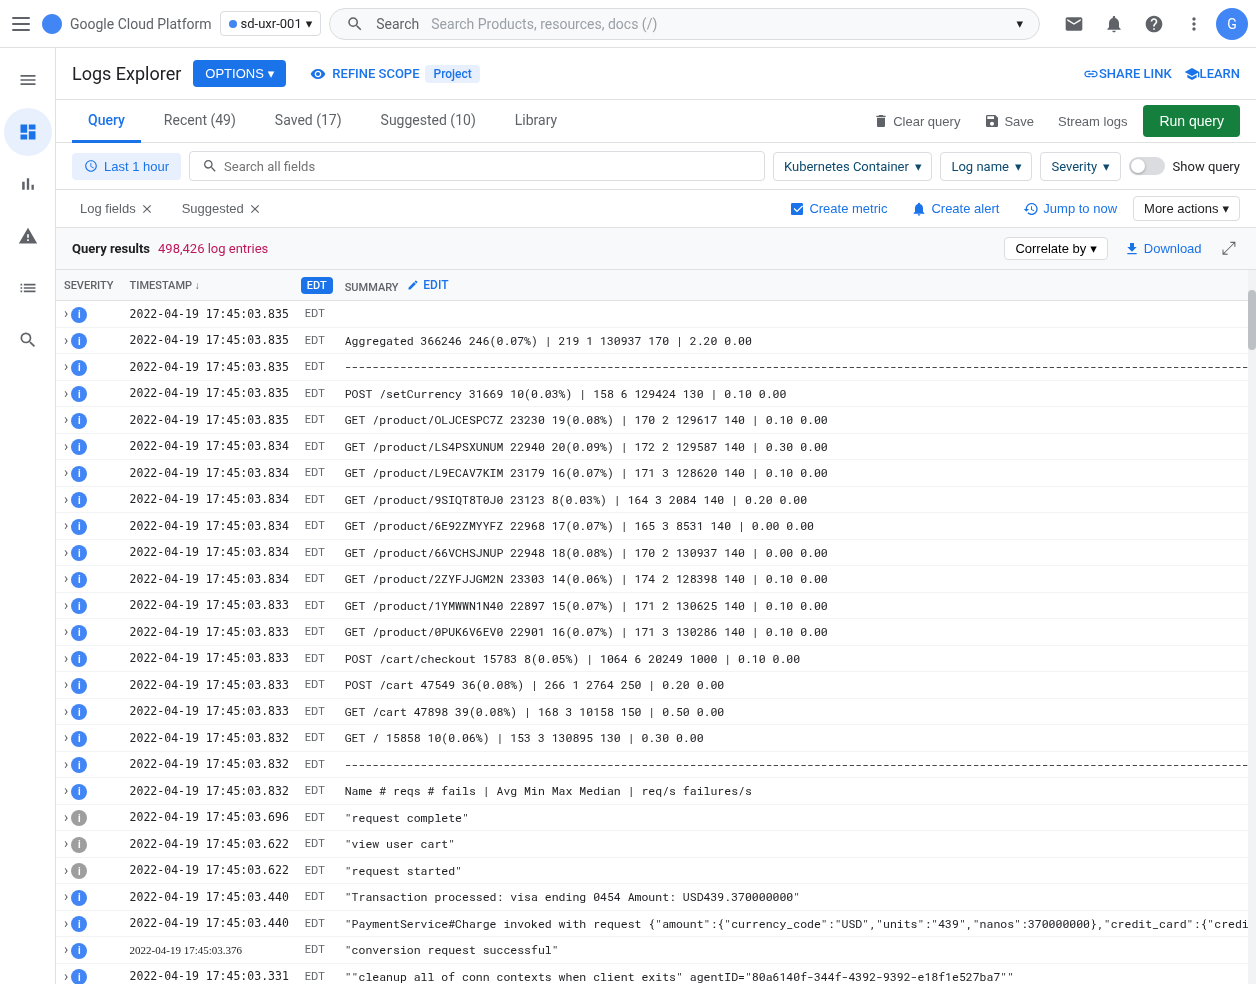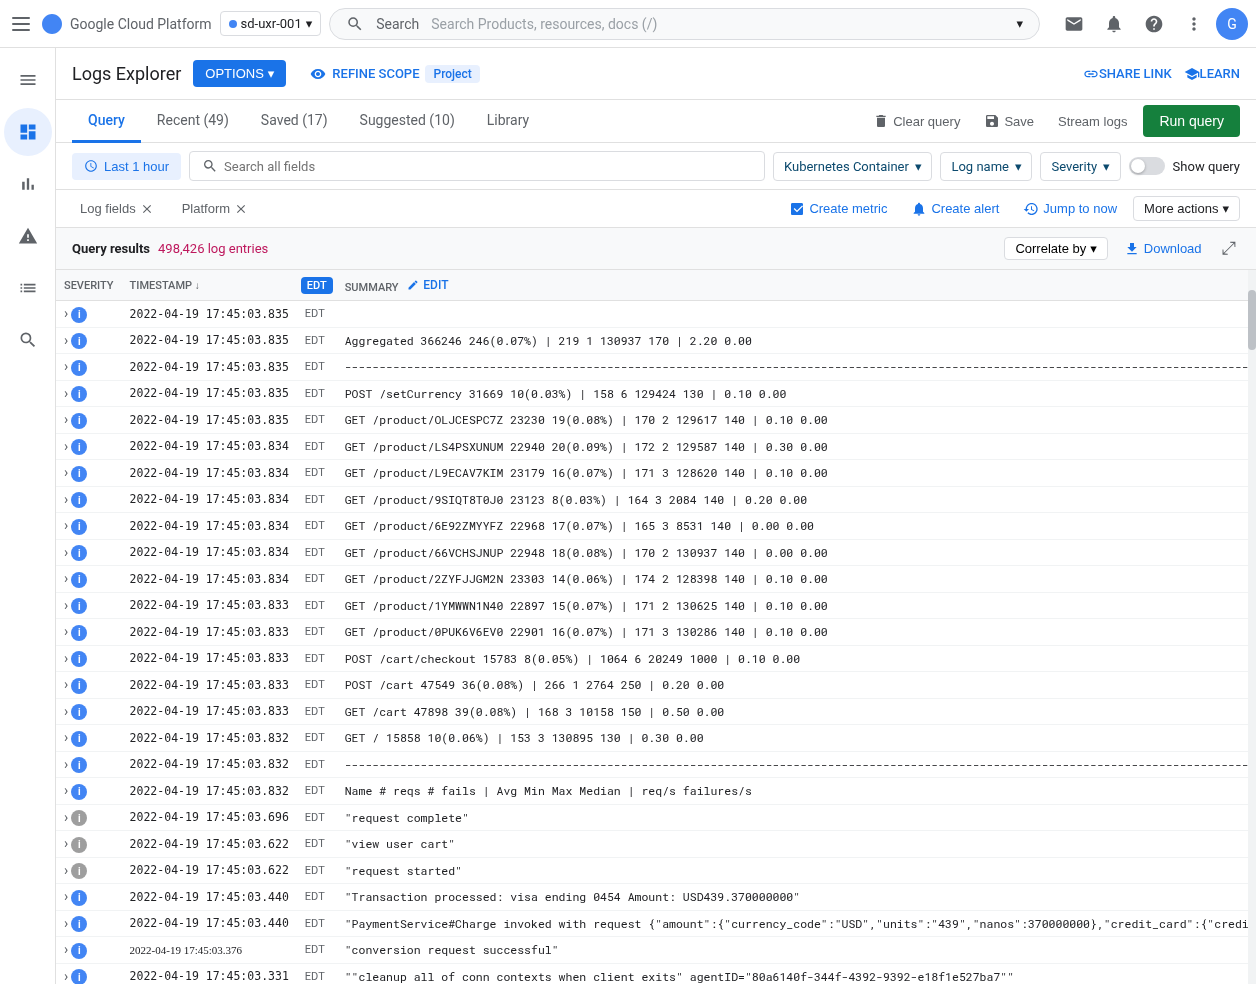--- a/index.html
+++ b/index.html
@@ -71,21 +71,21 @@
       display: flex; align-items: center; 
       color: #1a73e8; font-size: 13px; font-weight: 500; cursor: pointer; text-decoration: none;
     }
 
     
     .query-panel { display: flex; flex-direction: column; flex: 1; overflow: hidden; }
     .query-tabs {
       display: flex; align-items: center; border-bottom: 1px solid #e0e0e0;
       padding: 0 16px; gap: 0; justify-content: space-between;
     }
-    .tab-list { display: flex; align-items: center; gap: 0; }
+    .tab-list { display: flex; align-items: center; gap: 7px; }
     .tab {
       padding: 12px 16px; font-size: 14px; color: #5f6368; cursor: pointer;
       border-bottom: 3px solid transparent; margin-bottom: -1px;
     }
     .tab.active { color: #1a73e8; border-bottom-color: #1a73e8; font-weight: 500; }
     .tab-actions { display: flex; align-items: center; gap: 8px; }
     .tab-action-btn {
       display: flex; align-items: center; gap: 4px;
       color: #5f6368; font-size: 13px; cursor: pointer; background: none; border: none;
       padding: 4px 8px; border-radius: 4px;
@@ -384,21 +384,21 @@
 
       <div class="toolbar-bar">
         <div class="toolbar-left">
           <button class="toolbar-btn">
             <span>Log fields</span>
             <svg width="14" height="14" viewBox="0 0 24 24" fill="#5f6368">
                 <path d="M19 6.41L17.59 5 12 10.59 6.41 5 5 6.41 10.59 12 5 17.59 6.41 19 12 13.41 17.59 19 19 17.59 13.41 12z"></path>
               </svg>
           </button>
           <button class="toolbar-btn">
-            <span>Platform</span>
+            <span>Suggested</span>
             <svg width="14" height="14" viewBox="0 0 24 24" fill="#5f6368">
                 <path d="M19 6.41L17.59 5 12 10.59 6.41 5 5 6.41 10.59 12 5 17.59 6.41 19 12 13.41 17.59 19 19 17.59 13.41 12z"></path>
               </svg>
           </button>
         </div>
         <div class="toolbar-right">
           <button class="action-btn">
             <svg width="16" height="16" viewBox="0 0 24 24" fill="#1a73e8">
                 <path d="M19 3H5c-1.1 0-2 .9-2 2v14c0 1.1.9 2 2 2h14c1.1 0 2-.9 2-2V5c0-1.1-.9-2-2-2zm-7 14l-5-5 1.41-1.41L12 14.17l7.59-7.59L21 8l-9 9z"></path>
               </svg>

